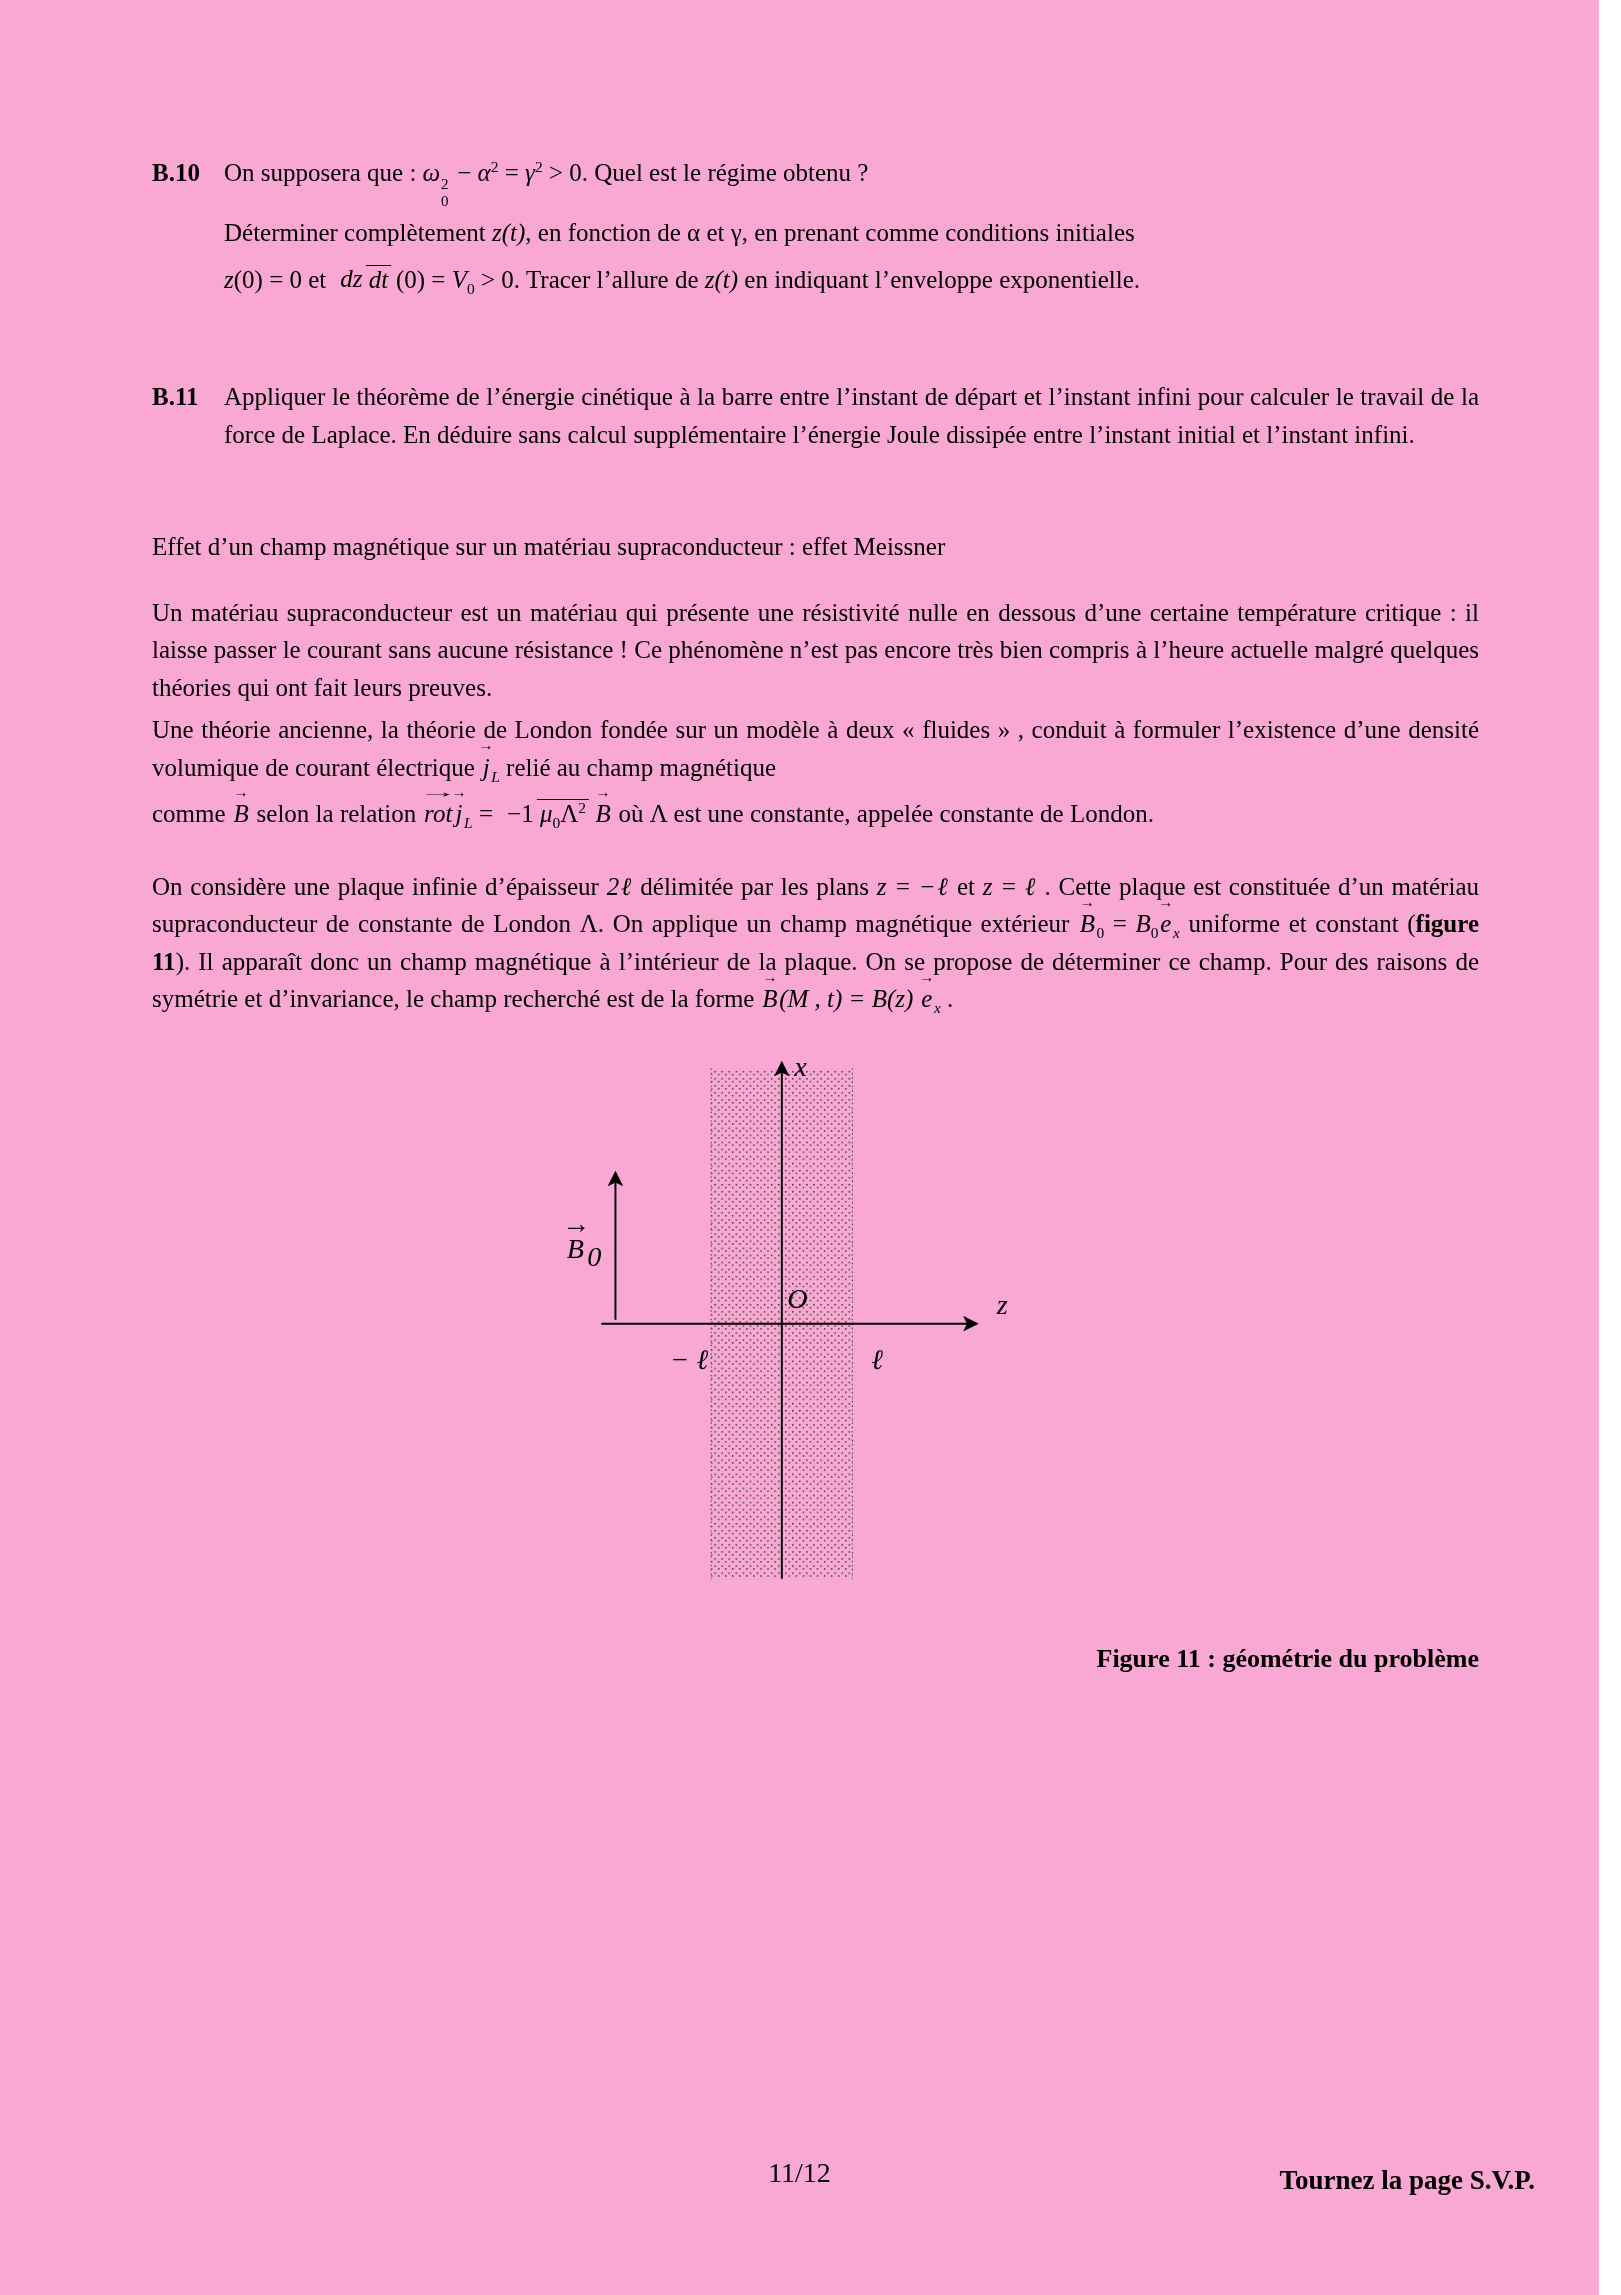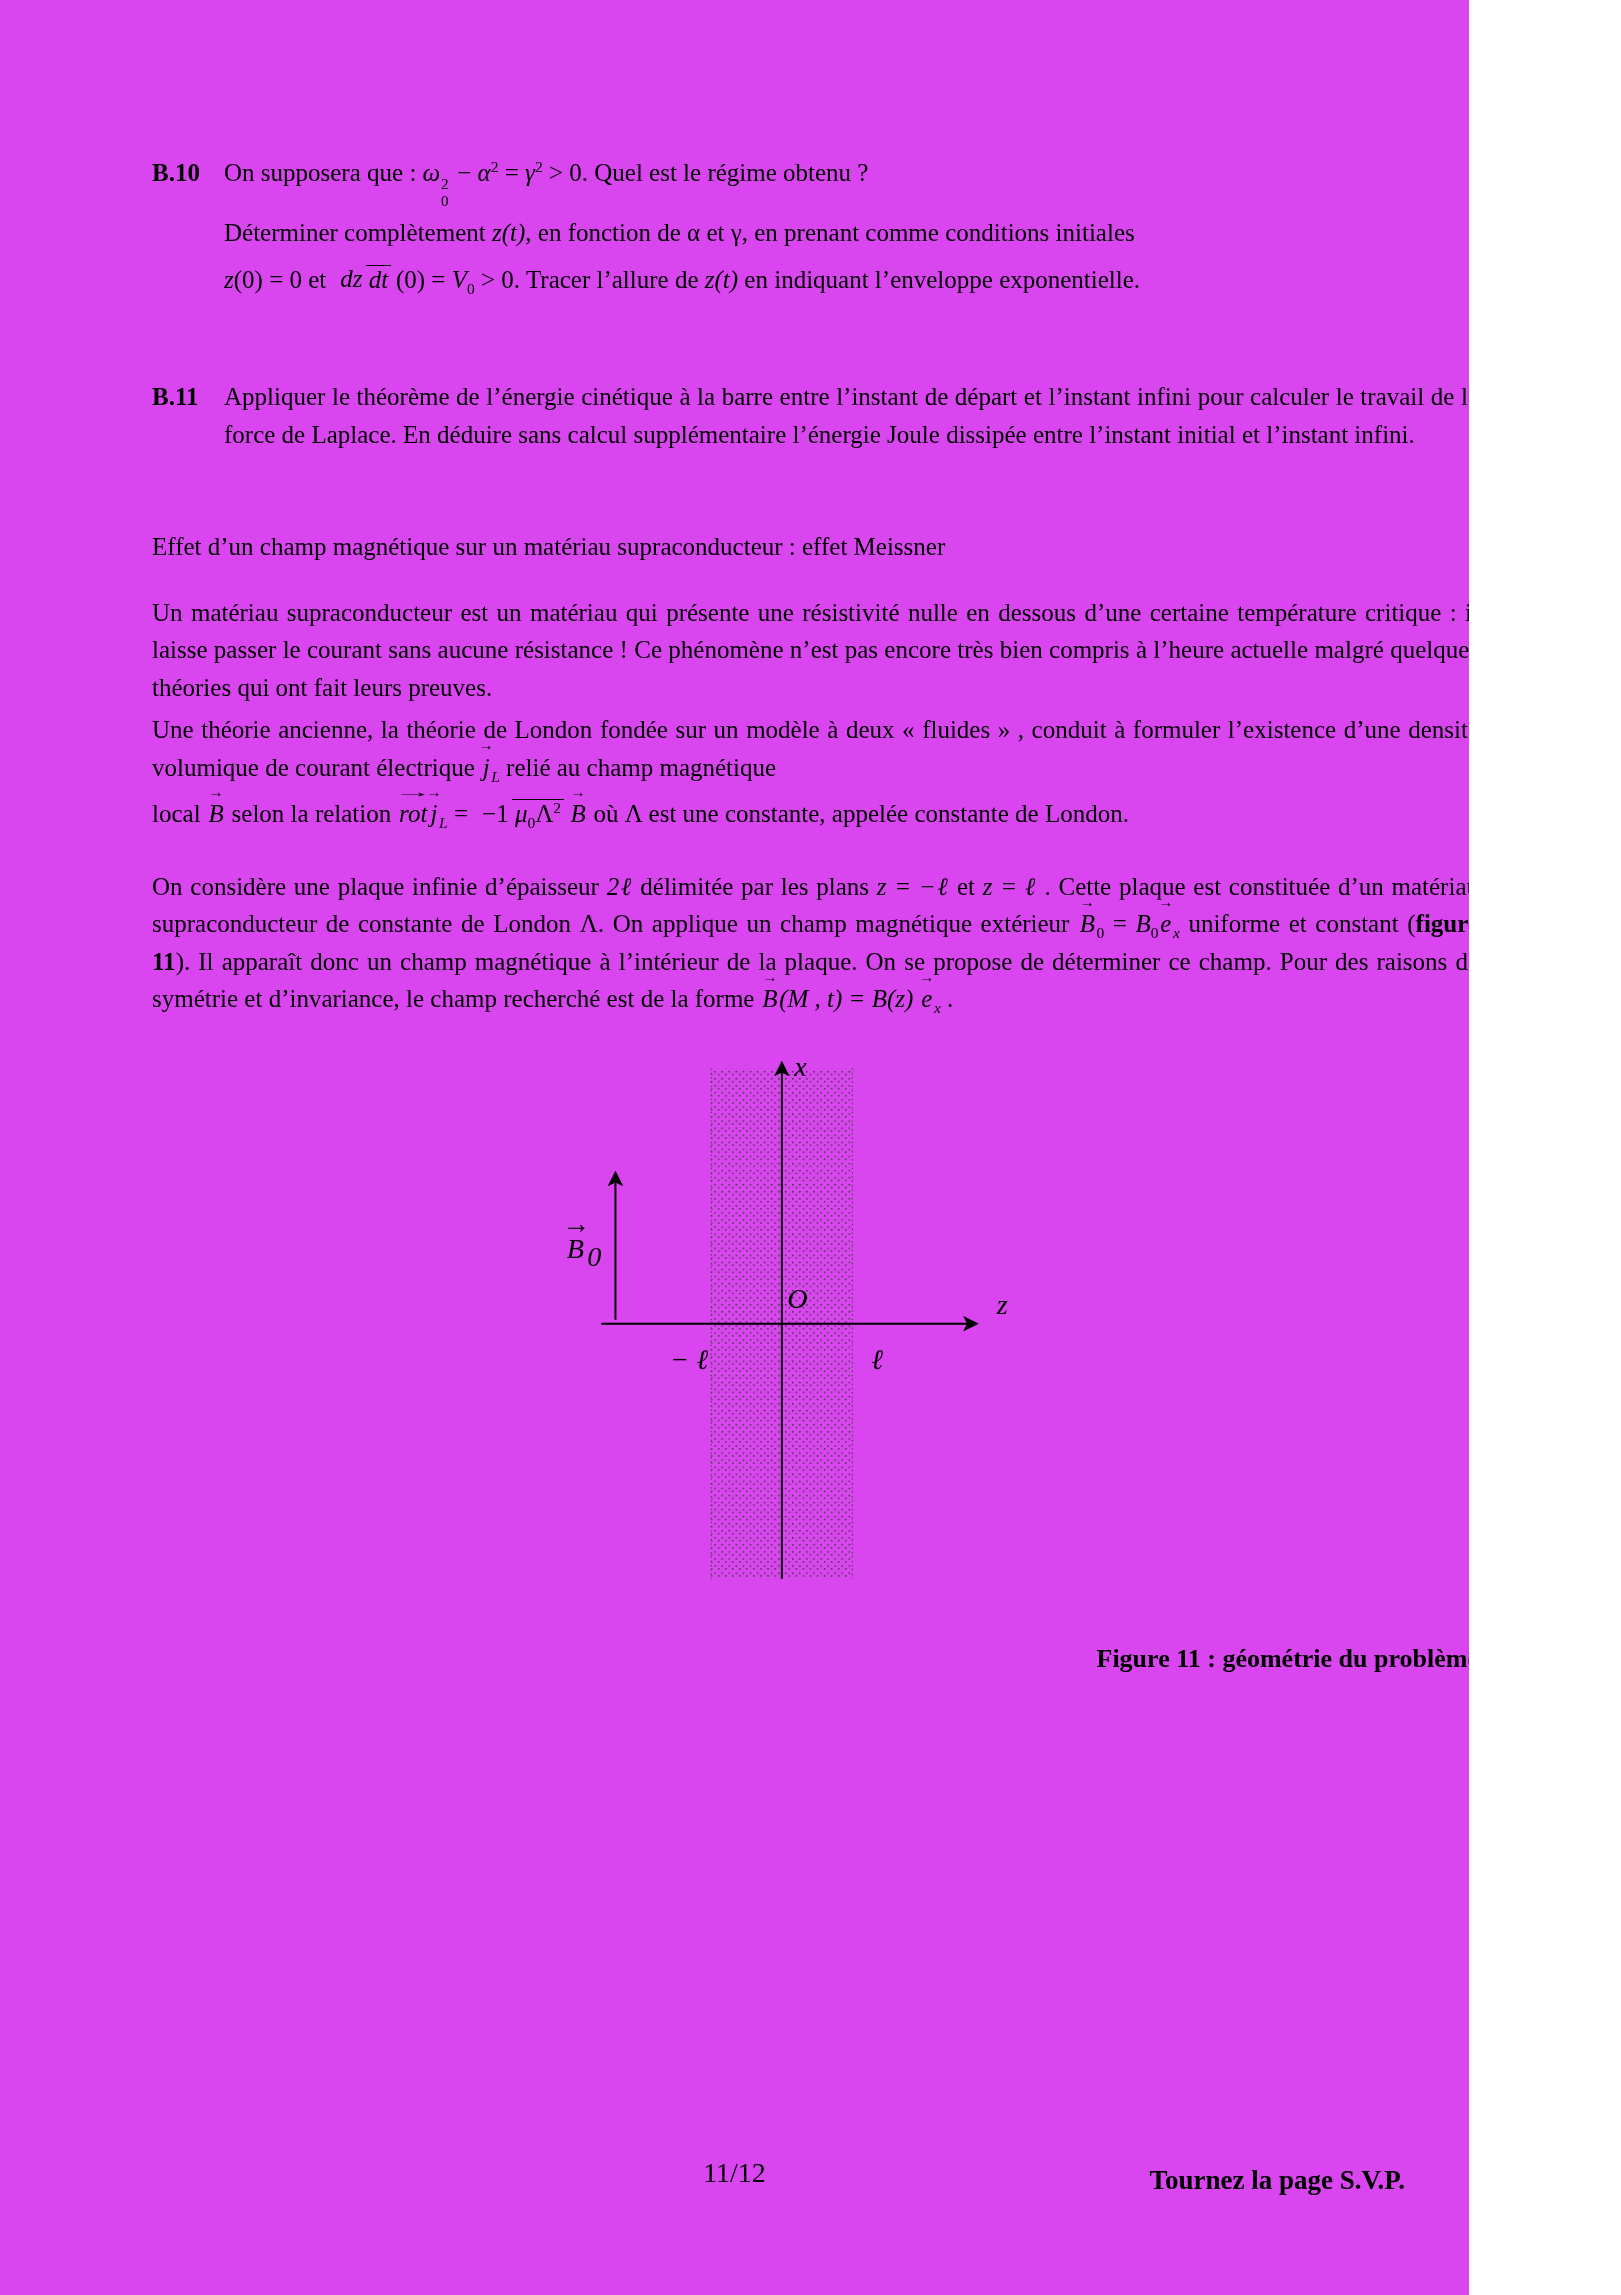--- a/index.html
+++ b/index.html
@@ -1,17 +1,17 @@
 <!DOCTYPE html>
 <html style="font-size:12.6px"><head>
 <meta charset="utf-8">
 <style>
   html,body{margin:0;padding:0;}
   body{width:1622px;height:2295px;background:#ffffff;color:#000;font-family:"Liberation Serif","DejaVu Serif",serif;}
-  .page{position:relative;width:1469px;height:2295px;overflow:hidden;background:#d946ef;}
+  .page{position:relative;width:1599px;height:2295px;overflow:hidden;background:#f9a8d4;}
   .content{position:absolute;left:152px;top:154px;width:1327px;font-size:25px;line-height:1.5;}
   p{margin:0;}
   .just{text-align:justify;}
   .it{font-style:italic;}
   .bseg{font-weight:bold;}
   sup{font-size:0.62em;vertical-align:super;line-height:0;}
   sub{font-size:0.62em;vertical-align:sub;line-height:0;}
   .ssk{display:inline-flex;flex-direction:column;align-items:center;font-size:0.6em;line-height:1.1;vertical-align:-0.55em;margin:0 2.4px 0 0.8px;}
   .frac{display:inline-flex;align-items:center;vertical-align:middle;text-align:center;line-height:1.15;margin:0 4.7px;position:relative;top:-2.4px;}
   .frac .num{display:block;padding:0 3.1px;}
@@ -64,21 +64,21 @@
         <p class="just">Appliquer le théorème de l’énergie cinétique à la barre entre l’instant de départ et l’instant infini pour calculer le travail de la force de Laplace. En déduire sans calcul supplémentaire l’énergie Joule dissipée entre l’instant initial et l’instant infini.</p>
       </div>
     </div>
 
     <p class="heading">Effet d’un champ magnétique sur un matériau supraconducteur : effet Meissner</p>
 
     <p class="just sp1">Un matériau supraconducteur est un matériau qui présente une résistivité nulle en dessous d’une certaine température critique : il laisse passer le courant sans aucune résistance ! Ce phénomène n’est pas encore très bien compris à l’heure actuelle malgré quelques théories qui ont fait leurs preuves.</p>
 
     <p class="just sp2"><span>Une théorie ancienne, la théorie de London fondée sur un modèle à deux « fluides » , conduit à formuler l’existence d’une densité volumique de courant électrique </span><span class="vec"><span class="arr">→</span><span>j</span></span><sub class="it">L</sub><span> relié au champ magnétique</span></p>
 
-    <p class="just sp3"><span>local </span><span class="vec"><span class="arr">→</span><span>B</span></span><span> selon la relation </span><span class="vec wide"><span class="arr">→</span><span>rot</span></span><span class="vec"><span class="arr">→</span><span>j</span></span><sub class="it">L</sub><span> = </span><span class="frac">
+    <p class="just sp3"><span>comme </span><span class="vec"><span class="arr">→</span><span>B</span></span><span> selon la relation </span><span class="vec wide"><span class="arr">→</span><span>rot</span></span><span class="vec"><span class="arr">→</span><span>j</span></span><sub class="it">L</sub><span> = </span><span class="frac">
           <span class="num">−1</span>
           <span class="den"><span class="it">μ</span><sub>0</sub><span>Λ</span><sup>2</sup></span>
         </span><span class="vec"><span class="arr">→</span><span>B</span></span><span> où Λ est une constante, appelée constante de London.</span></p>
 
 
     <p class="just p4"><span>On considère une plaque infinie d’épaisseur </span><span class="it">2ℓ</span><span> délimitée par les plans </span><span class="it">z = −ℓ</span><span> et </span><span class="it">z = ℓ</span><span> . Cette plaque est constituée d’un matériau supraconducteur de constante de London Λ. On applique un champ magnétique extérieur </span><span class="vec"><span class="arr">→</span><span>B</span></span><sub>0</sub><span> = </span><span class="it">B</span><sub>0</sub><span class="vec"><span class="arr">→</span><span>e</span></span><sub class="it">x</sub><span> uniforme et constant (</span><span class="bseg">figure 11</span><span>). Il apparaît donc un champ magnétique à l’intérieur de la plaque. On se propose de déterminer ce champ. Pour des raisons de symétrie et d’invariance, le champ recherché est de la forme </span><span class="vec"><span class="arr">→</span><span>B</span></span><span class="it">(M , t) = B(z) </span><span class="vec"><span class="arr">→</span><span>e</span></span><sub class="it">x</sub><span> .</span></p>
 
     <div class="figure">
       <svg width="691" height="565" viewBox="0 0 880 720" style="font-size:32px">
         <defs>

